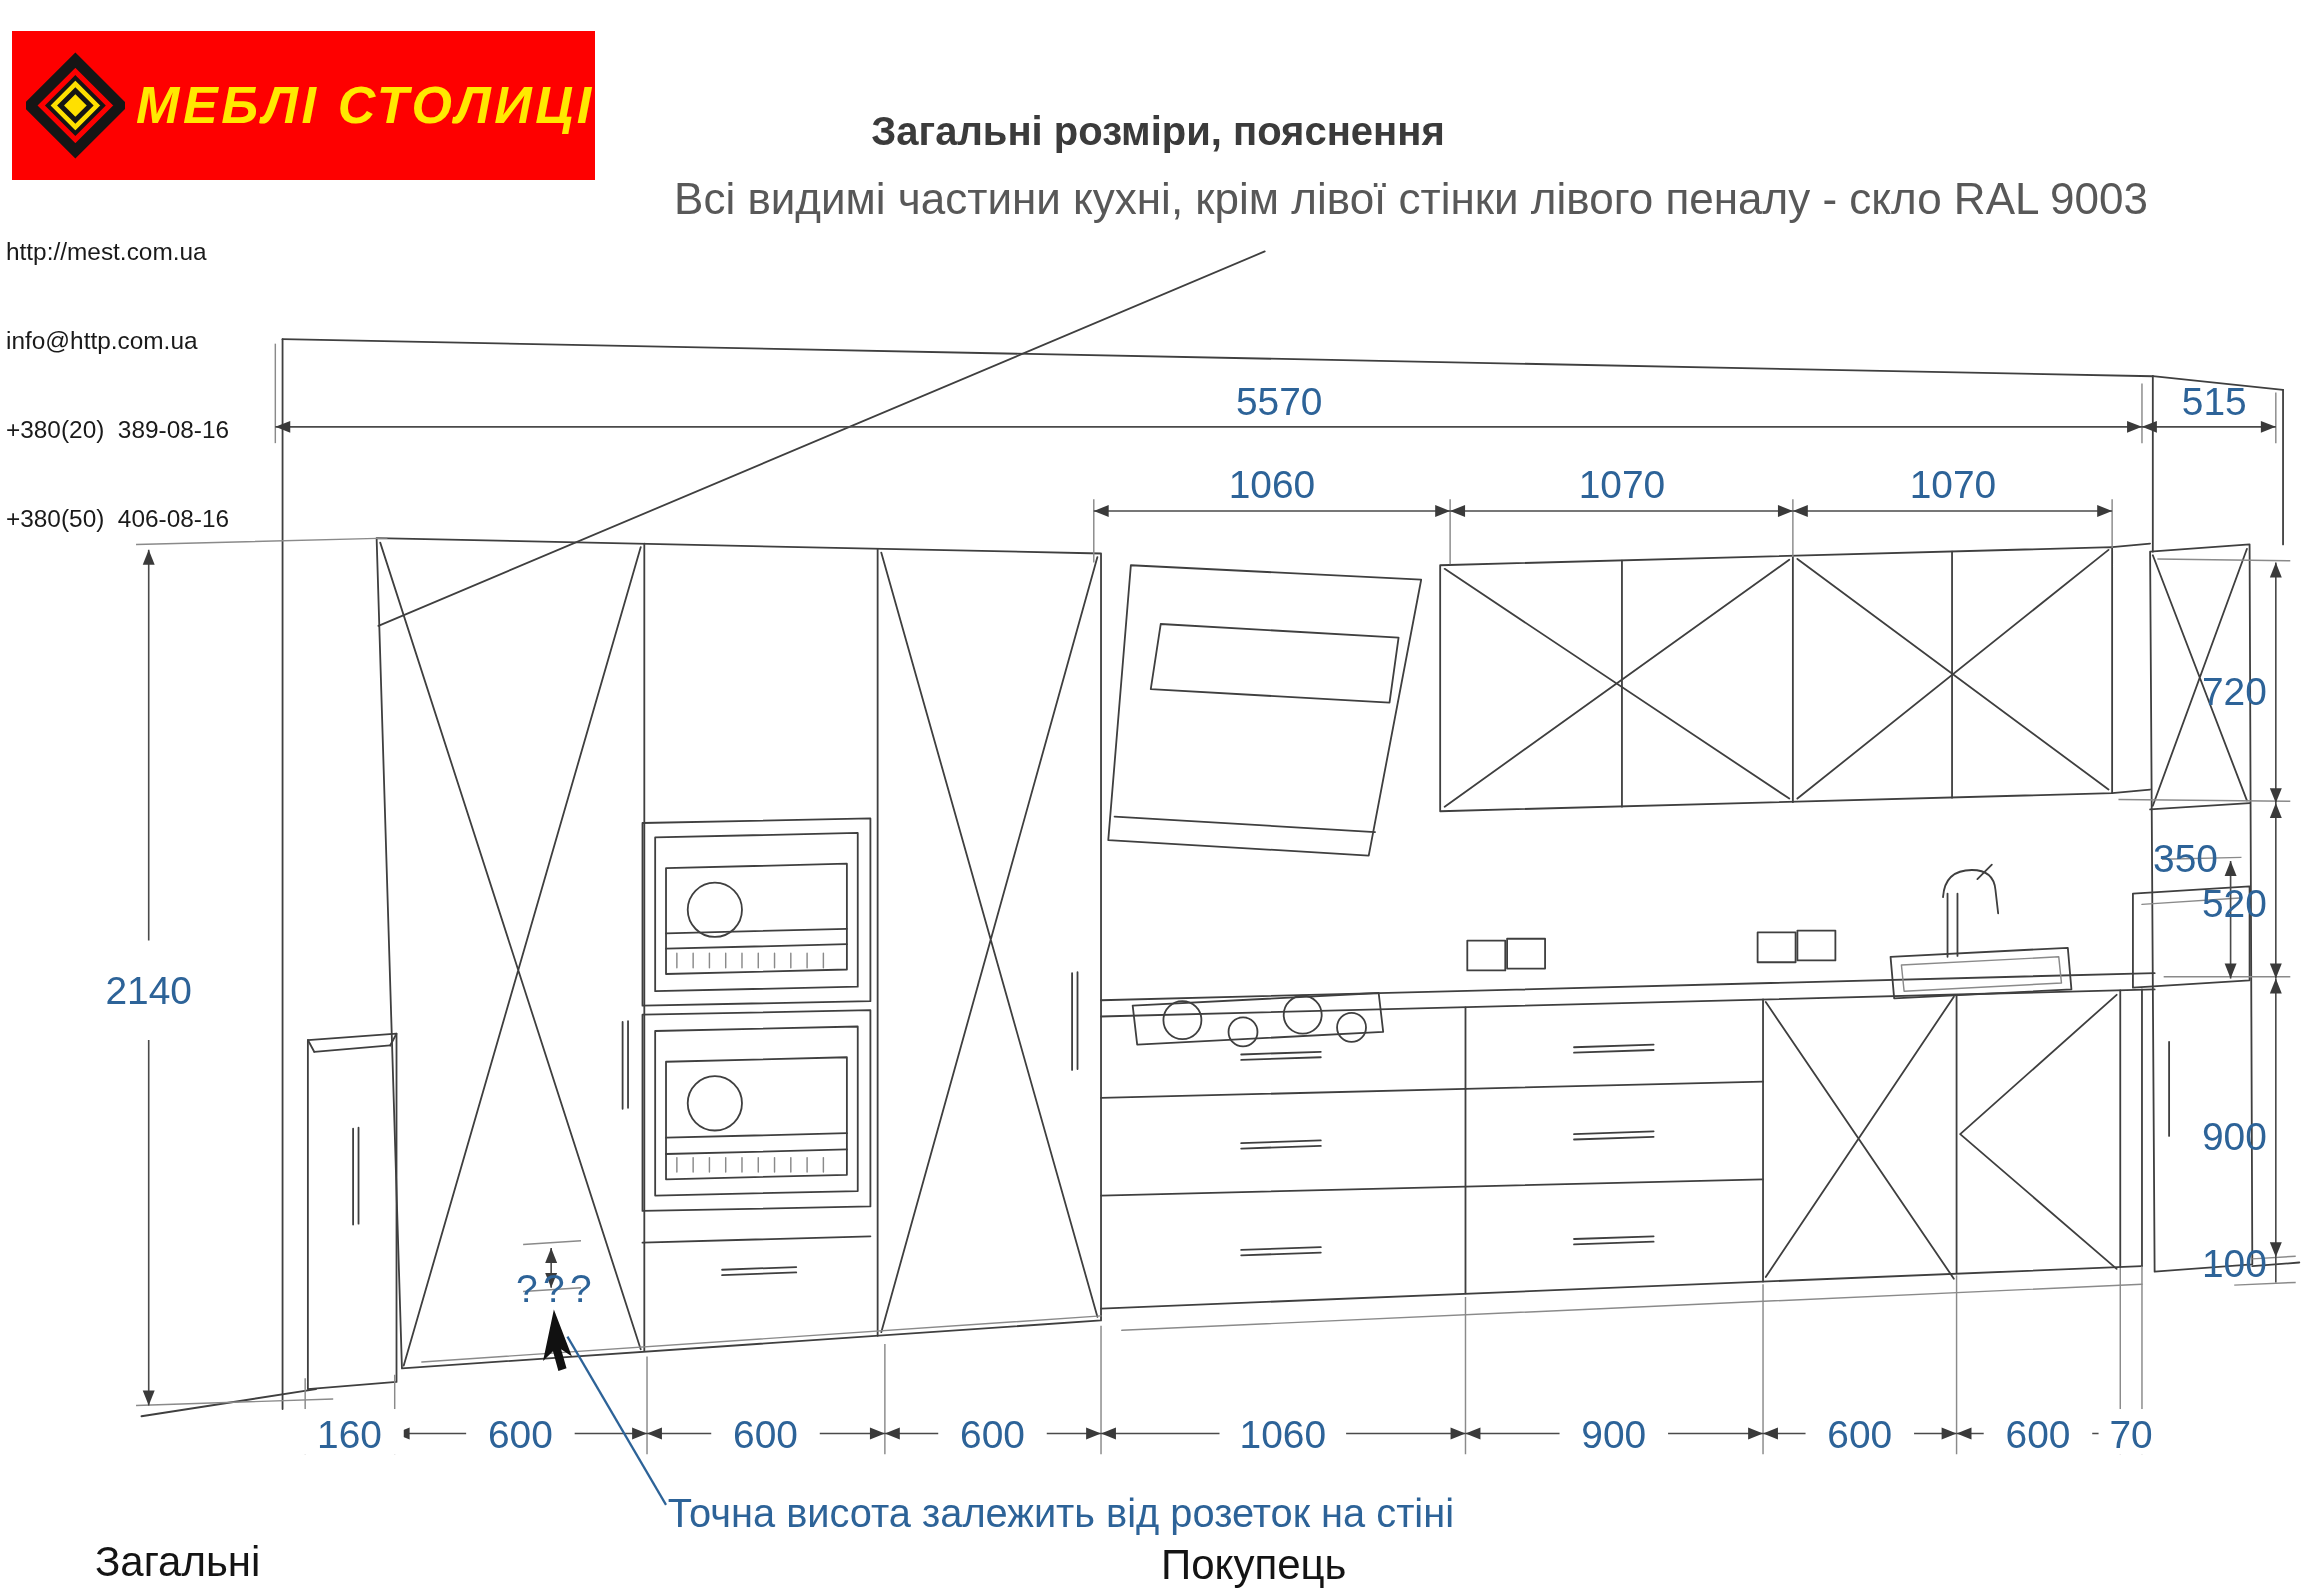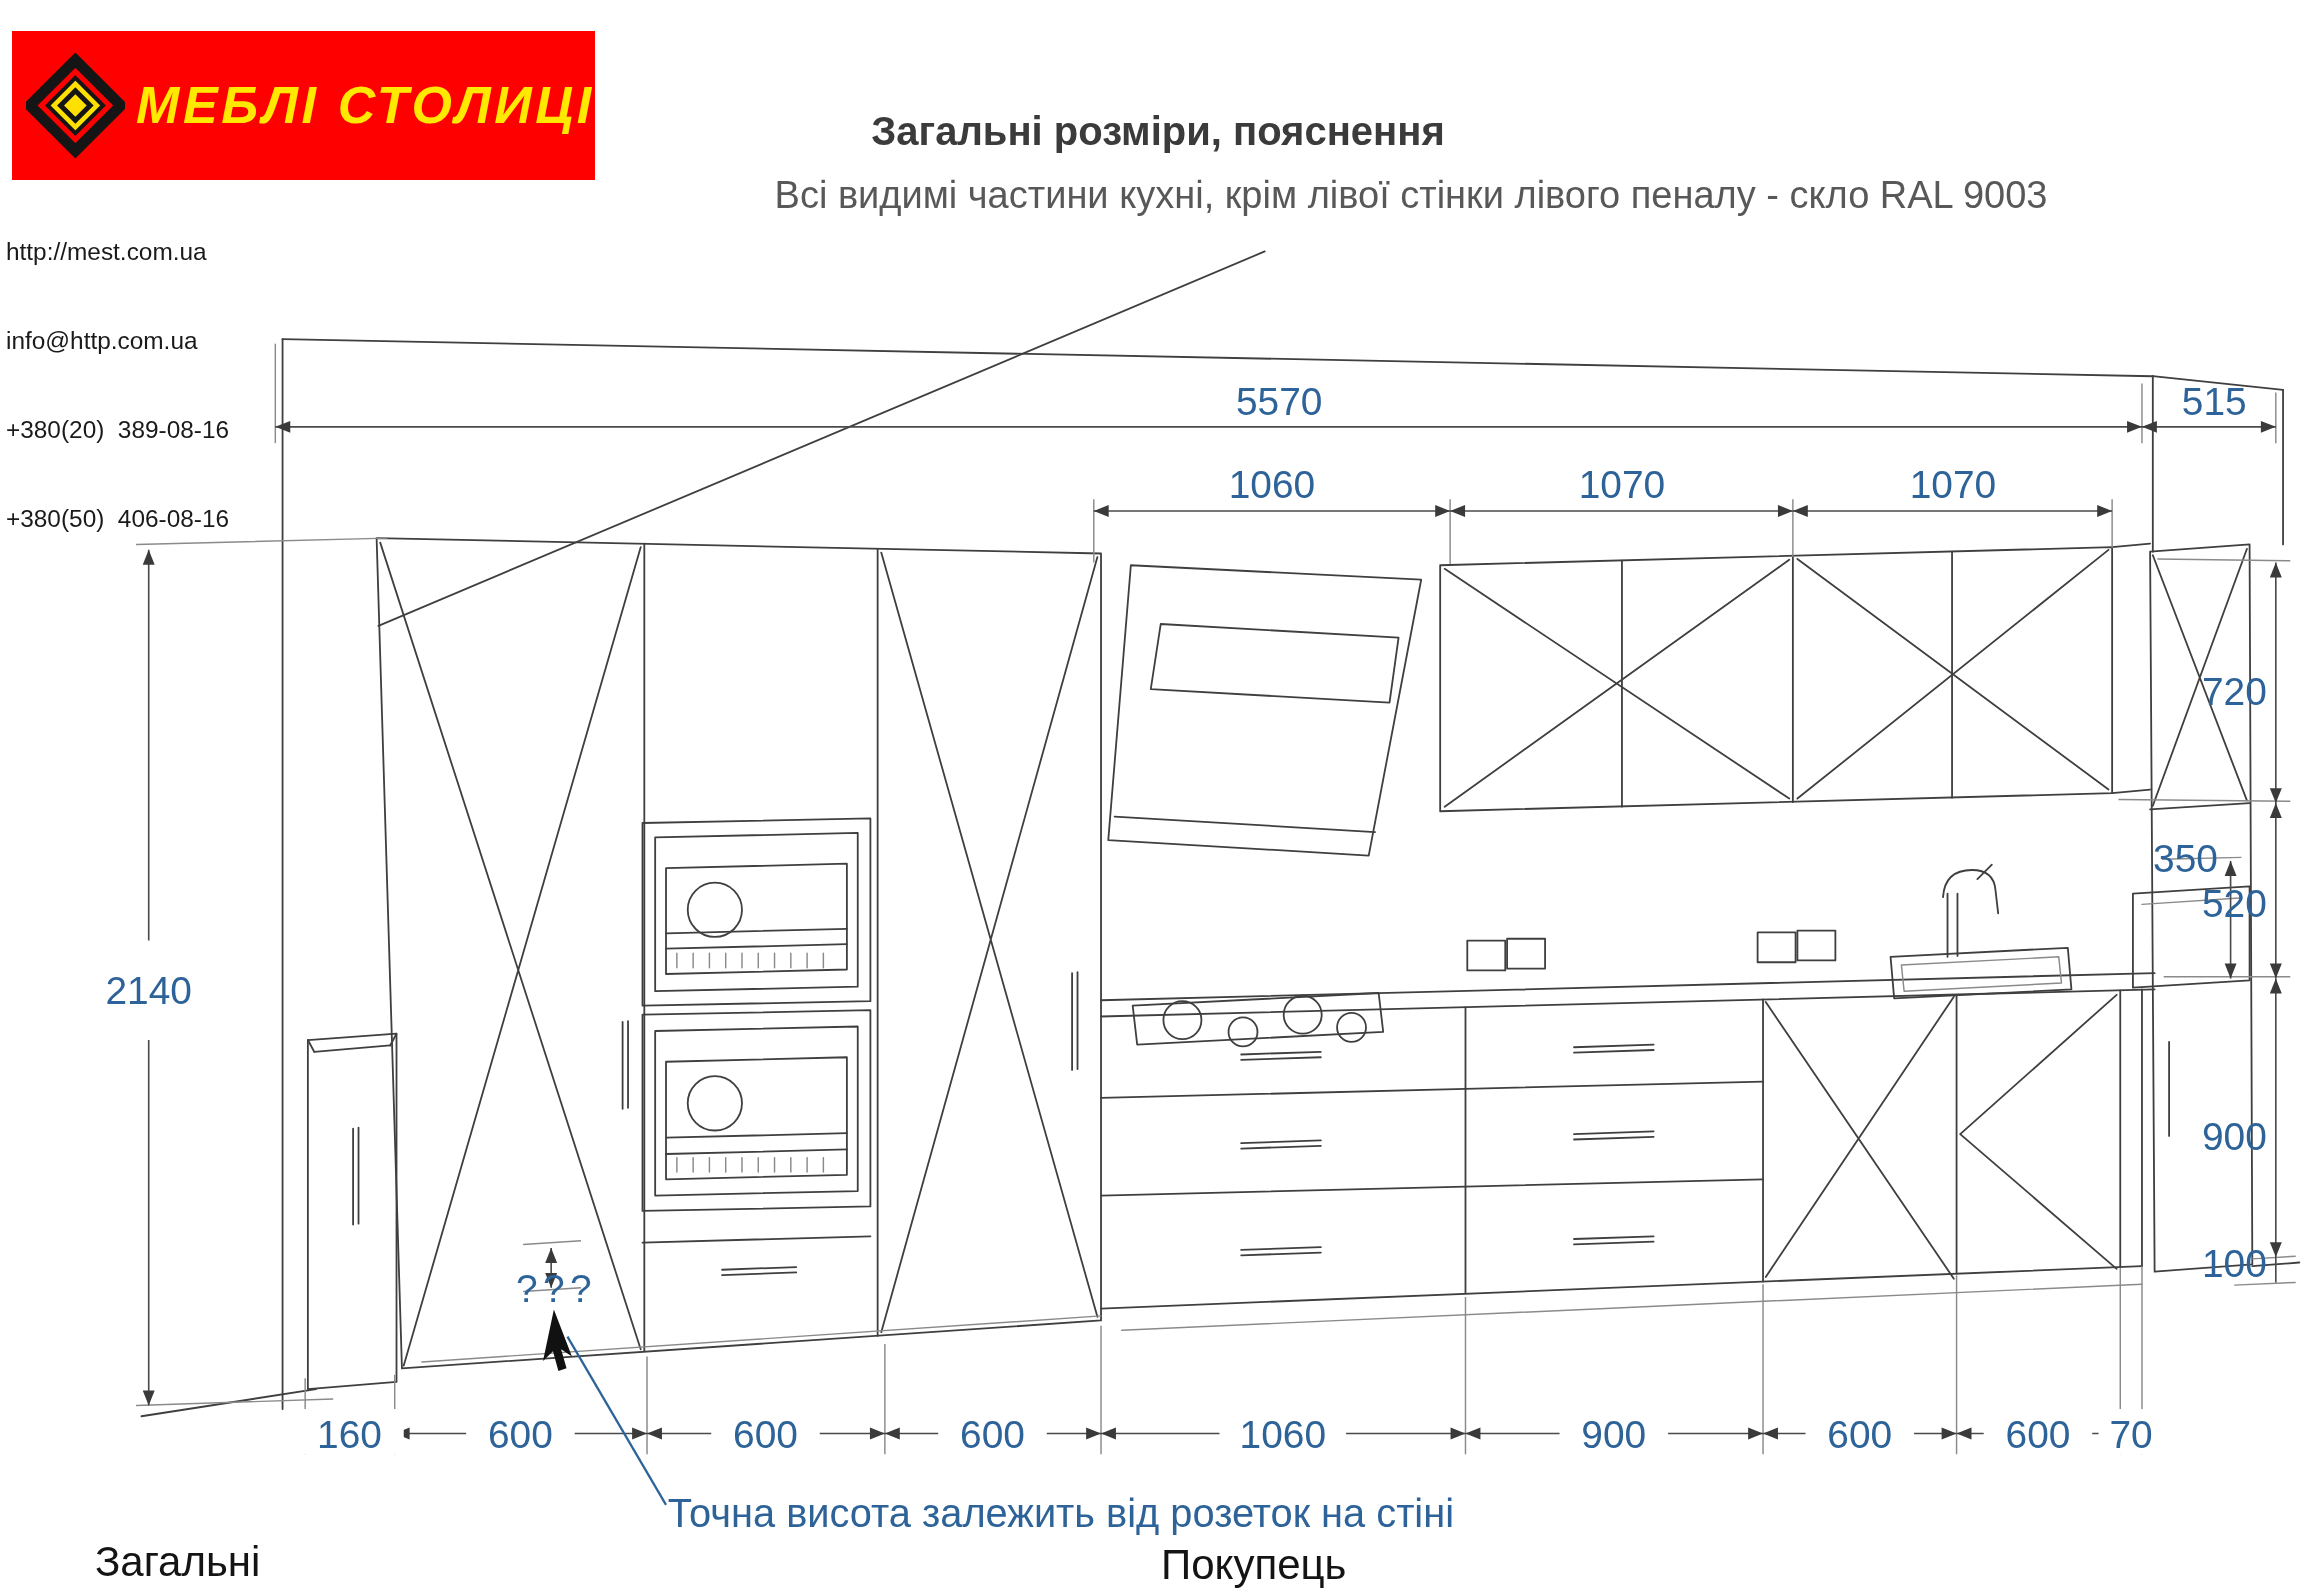--- a/index.html
+++ b/index.html
@@ -18,21 +18,21 @@
     color:#ffe900; font-weight:bold; font-size:52px; letter-spacing:3.6px;
     font-style:italic; white-space:nowrap;
   }
   .contacts { left:6px; top:177px; font-size:24.4px; color:#1a1a1a; line-height:1.22; white-space:pre; }
   .title-line {
     left:0; top:109px; width:2316px; text-align:center;
     font-size:40px; font-weight:bold; color:#3b3b3b;
   }
   .subtitle-line {
     left:597px; top:174px; width:1628px; text-align:center;
-    font-size:38px; color:#585858;
+    font-size:44px; color:#585858;
   }
   .sig { font-size:42px; color:#141414; }
   .sig-designer { left:95px; top:1538px; }
   .sig-customer { left:1161px; top:1541px; }
 
   
   svg.drawing { left:0; top:0; }
   .ln   { stroke:#3f3f3f; stroke-width:2;   fill:none; stroke-linejoin:round; stroke-linecap:round; }
   .thin { stroke:#8a8a8a; stroke-width:1.6; fill:none; }
   .dim  { stroke:#4a4a4a; stroke-width:1.8; fill:none; }

